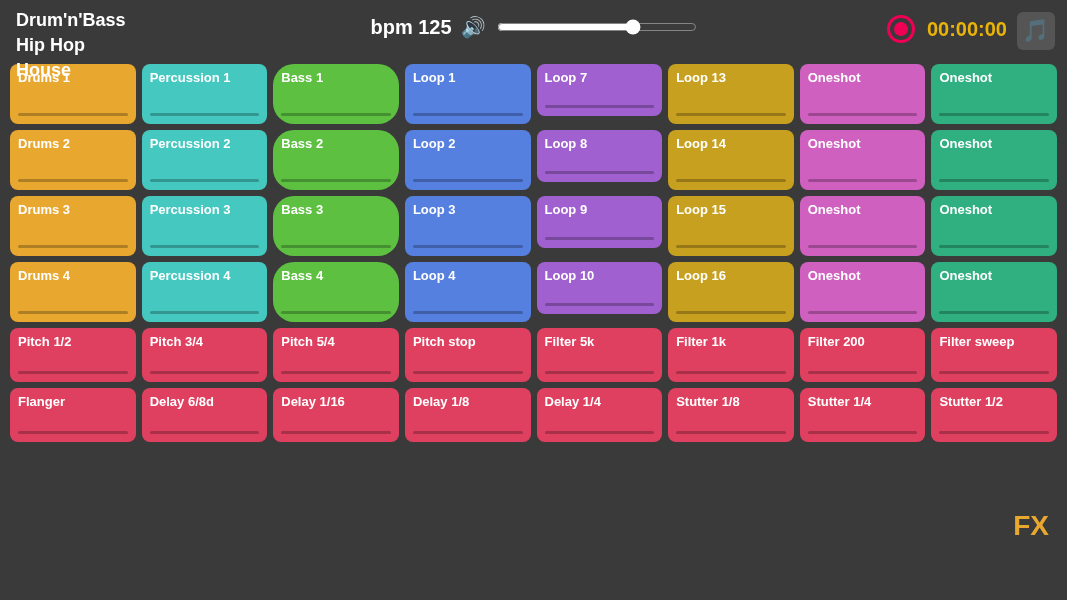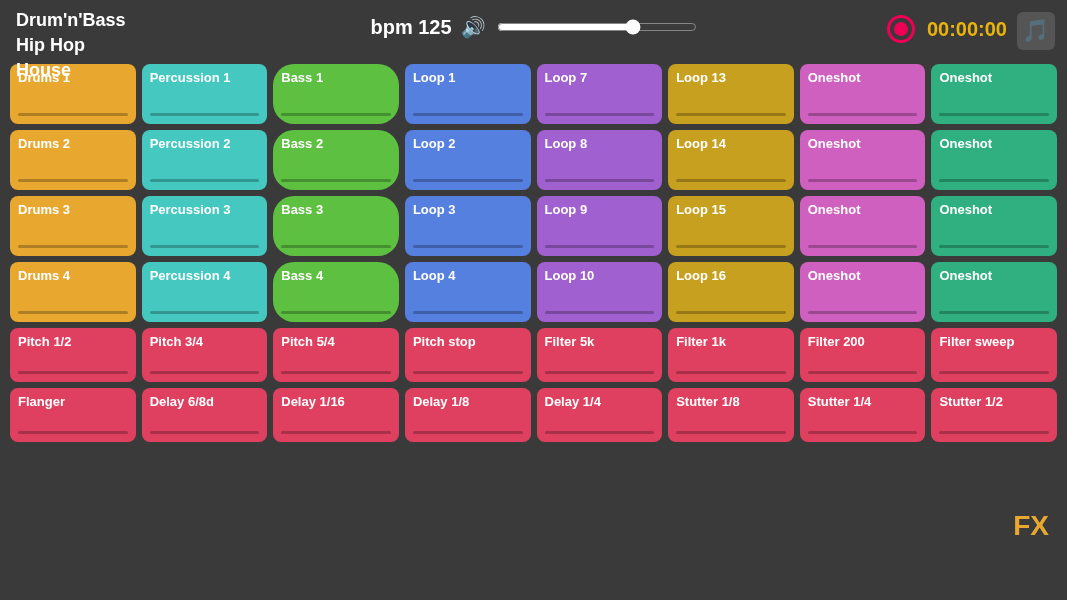--- a/index.html
+++ b/index.html
@@ -150,21 +150,21 @@
     .gold   { background: #c8a020; }
     .magenta{ background: #d060c0; }
     .teal   { background: #30b080; }
     .pink-fx { background: #e04060; }
     .red-fx  { background: #e04060; }
     
     .pad-drums   { width: 110px; height: 60px; }
     .pad-perc    { width: 110px; height: 60px; }
     .pad-bass    { width: 110px; height: 60px; }
     .pad-loop    { width: 110px; height: 60px; }
-    .pad-loop2   { width: 110px; height: 60px; }
+    .pad-loop2   { width: 110px; height: 52px; }
     .pad-loop3   { width: 110px; height: 60px; }
     .pad-oneshot { width: 110px; height: 60px; }
     .pad-fx      { width: 110px; height: 54px; }
     
     #fx-label {
       position: absolute;
       right: 18px;
       bottom: 58px;
       color: #e8a830;
       font-size: 28px;

